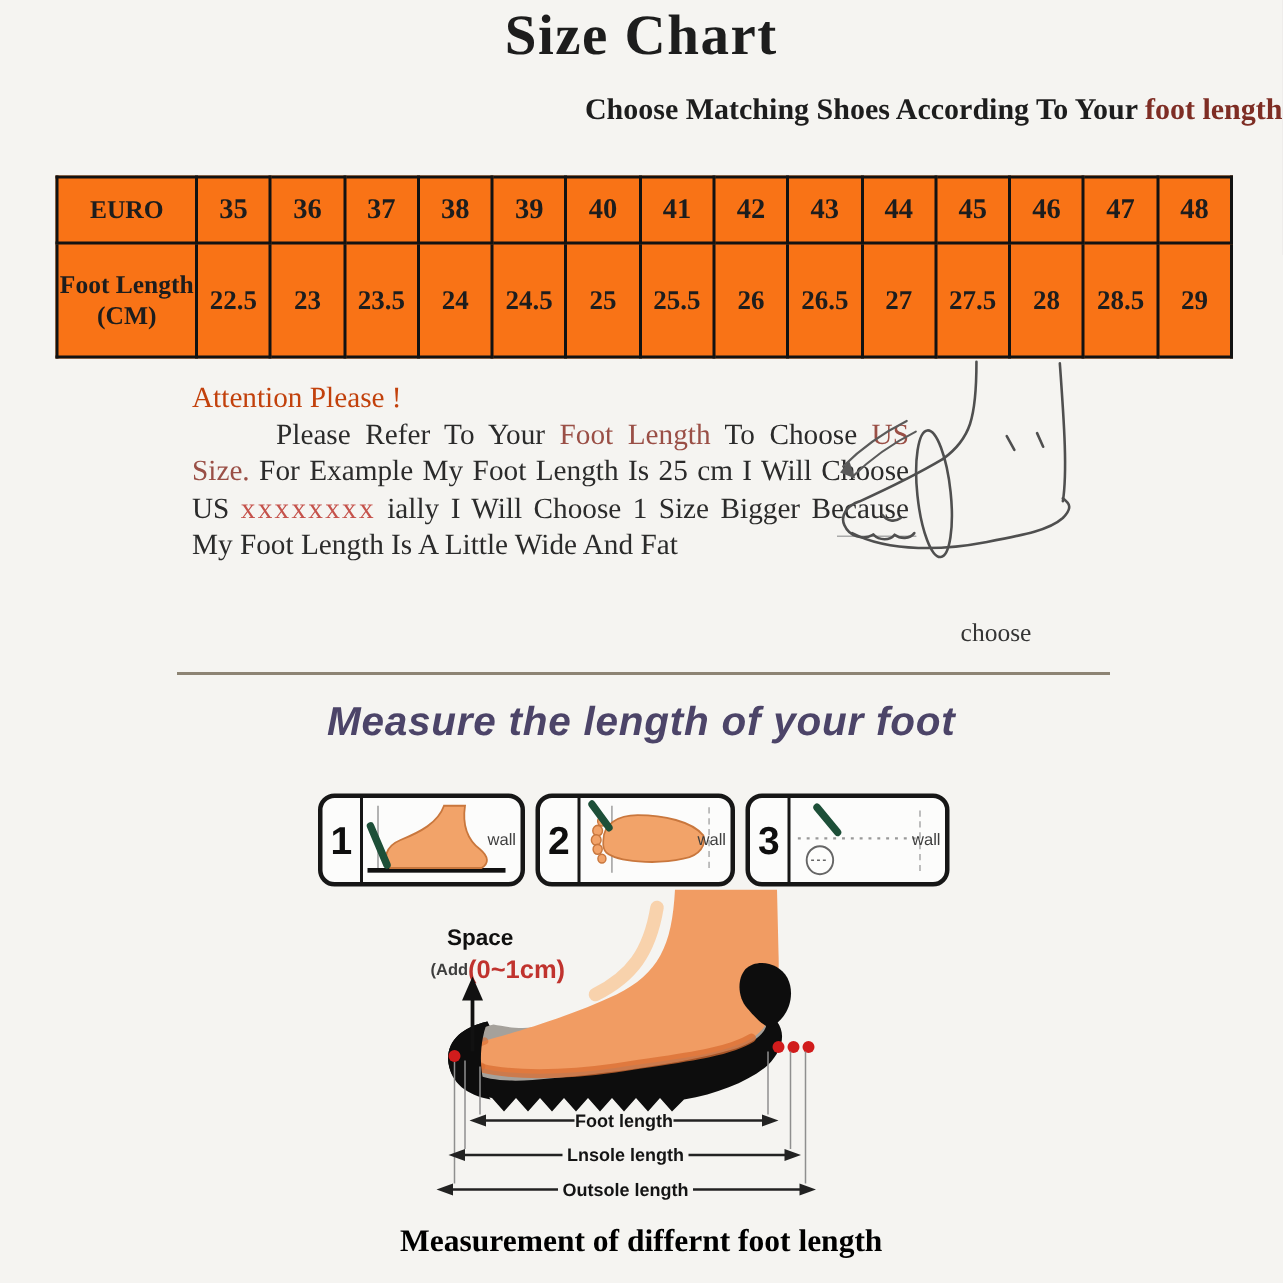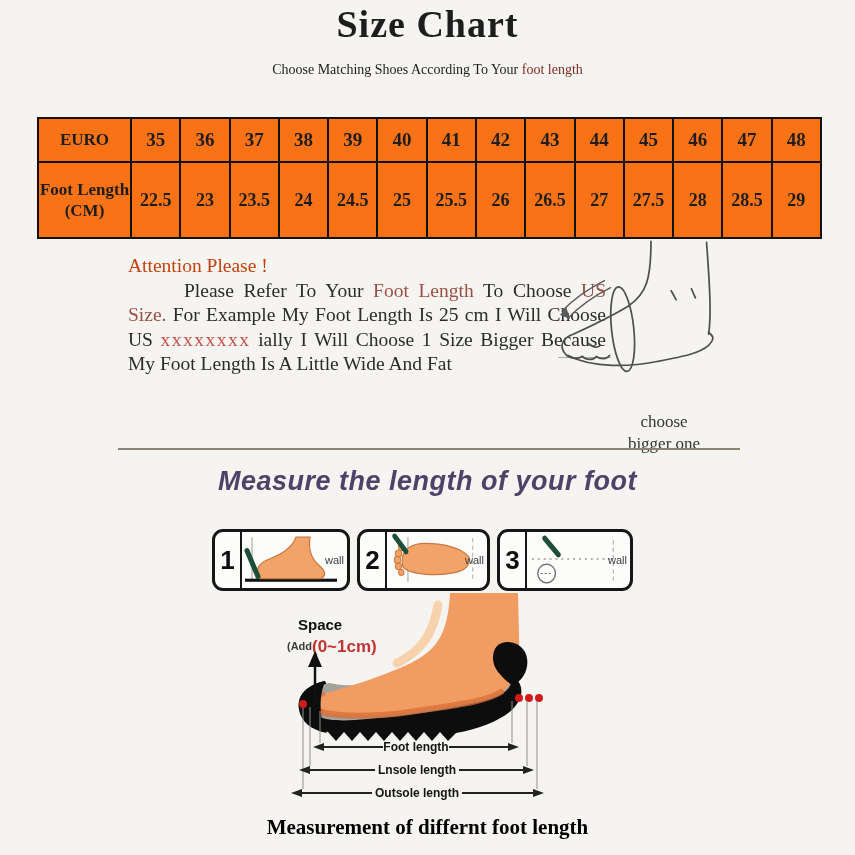--- a/index.html
+++ b/index.html
@@ -7,21 +7,21 @@
     position:relative; width:855px; height:855px; margin:0 auto;
     background:#f5f4f1; overflow:hidden;
     font-family:"Liberation Serif", serif; color:#1d1d1d;
   }
   .title {
     position:absolute; top:2px; left:0; width:100%;
     text-align:center; font-size:38px; font-weight:bold; letter-spacing:1px;
   }
   .subtitle {
     position:absolute; top:62px; left:0; width:100%;
-    text-align:center; font-size:14px; font-weight:normal;
+    text-align:right; font-size:20px; font-weight:bold;
   }
   .subtitle .accent { color:#7e2d24; }
 
   table.size-table {
     position:absolute; top:117px; left:37px; width:785px;
     border-collapse:collapse; table-layout:fixed; text-align:center;
     font-weight:bold; background:#f97316;
   }
   table.size-table th, table.size-table td { border:2.5px solid #121212; padding:0; }
   table.size-table col.rowhead { width:93px; }
@@ -162,21 +162,20 @@
     <path d="M70,67 C48,80 26,90 15,95 C6,98 2,105 5,111 C8,118 17,121 24,117"></path>
     <path d="M24,117 C28,121 35,121 38,117 M38,117 C42,120 48,120 51,116"></path>
     <path d="M10,116 C35,129 72,127 98,122 C124,117 140,114 149,106 C156,99 153,96 149,93"></path>
     <path d="M30,104 C33,108 38,109 42,106"></path>
     <path d="M112,52 l5,9 M132,50 l4,9"></path>
     <ellipse cx="64" cy="90" rx="11" ry="42" transform="rotate(-6 64 90)"></ellipse>
   </svg>
 
   <div class="sketch-caption">
     <div>choose</div>
-    <div>bigger one</div>
   </div>
 
   <div class="divider"></div>
 
   <div class="measure-heading">Measure the length of your foot</div>
 
   <div class="steps">
 
     <div class="step-panel p1">
       <span class="step-num">1</span>

